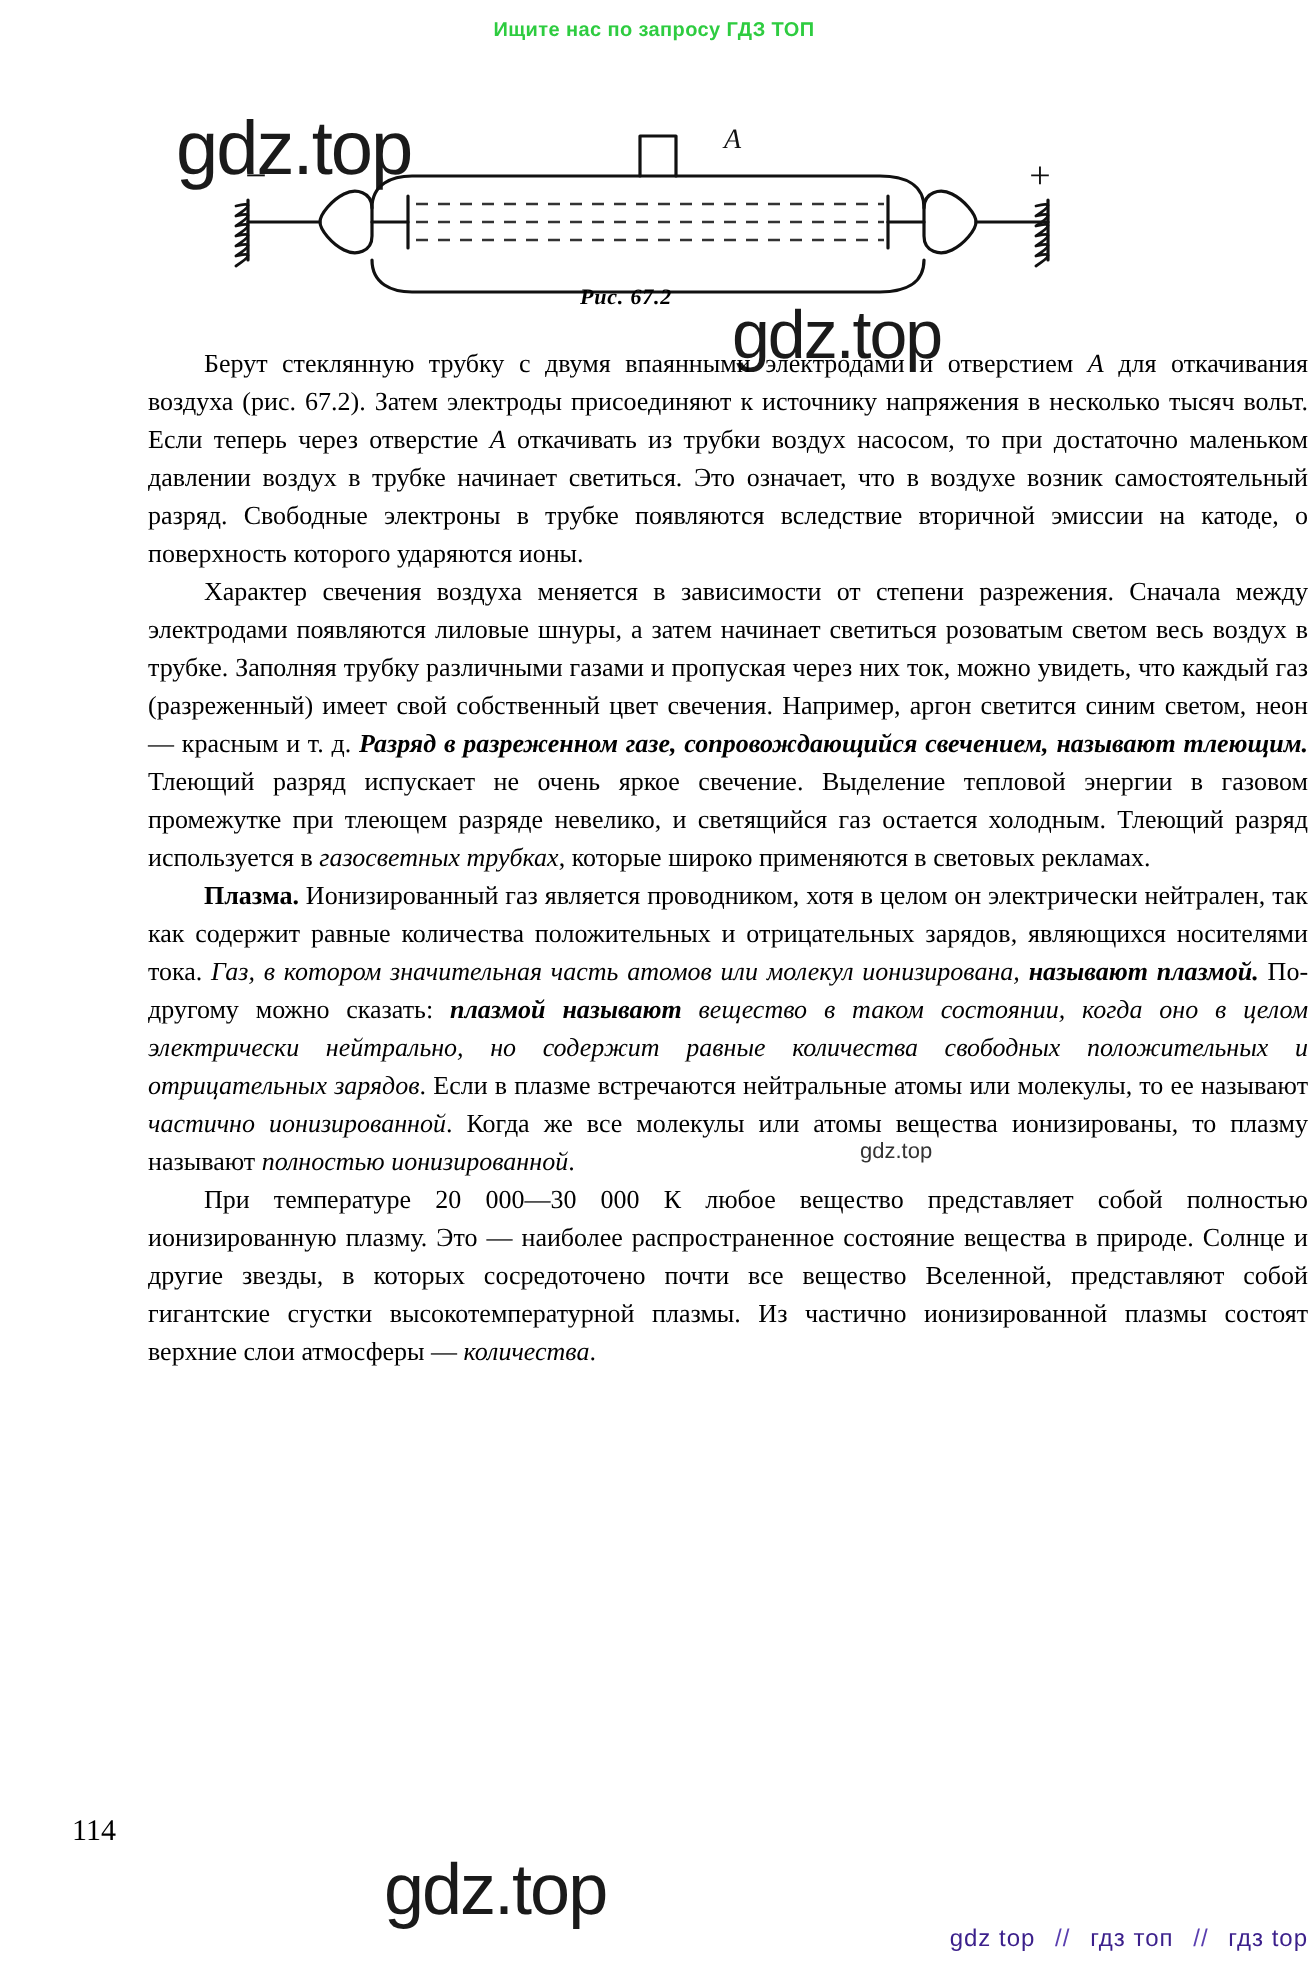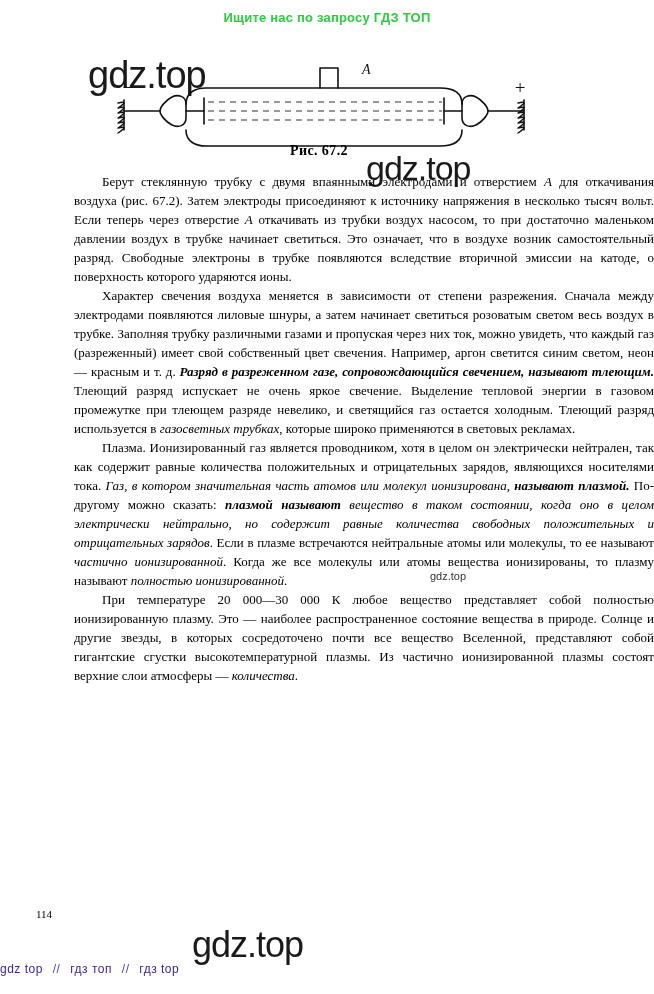--- a/index.html
+++ b/index.html
@@ -18,21 +18,21 @@
   }
 
   
   .promo-bar {
     position: absolute;
     top: 10px;
     left: 0;
     width: 654px;
     text-align: center;
     font-family: "Liberation Sans", "DejaVu Sans", sans-serif;
-    font-size: 13px;
+    font-size: 10px;
     font-weight: 600;
     color: #2ecc40;
     letter-spacing: 0.2px;
   }
 
   
   .wm {
     position: absolute;
     font-family: "Liberation Sans", "DejaVu Sans", sans-serif;
     color: #1a1a1a;
@@ -51,23 +51,24 @@
     left: 0;
     top: 52px;
     width: 654px;
     height: 115px;
   }
   .figure-caption {
     position: absolute;
     left: 290px;
     top: 143px;
     font-family: "Liberation Serif", "DejaVu Serif", serif;
-    font-size: 14px;
+    font-size: 11px;
     font-weight: 700;
     letter-spacing: 0.4px;
+    font-style: italic;
   }
 
   
   .page-body {
     position: absolute;
     left: 38px;
     top: 172px;
     width: 580px;
     font-size: 13px;
     line-height: 19px;
@@ -75,39 +76,39 @@
     text-justify: inter-word;
     -webkit-hyphens: none;
     hyphens: none;
     margin-left: 36px;
   }
   .page-body p {
     margin: 0;
     text-indent: 28px;
   }
   .page-body i  { font-style: italic; }
-  .page-body b  { font-weight: 400; }
+  .page-body b  { font-weight: 700; }
   .page-body .bi { font-weight: 700; font-style: italic; }
 
   
   .page-number {
     position: absolute;
     left: 36px;
     top: 908px;
-    font-size: 11px;
+    font-size: 15px;
     font-family: "Liberation Serif", "DejaVu Serif", serif;
   }
 
   
   .footer-strip {
     position: absolute;
     left: 0;
     top: 962px;
     width: 654px;
-    text-align: left;
+    text-align: right;
     font-family: "Liberation Sans", "DejaVu Sans", sans-serif;
     font-size: 12px;
     color: #3b1f8b;
     letter-spacing: 0.5px;
   }
   .footer-strip .sep { margin: 0 6px; color: #5a3fb0; }
 </style>
 </head>
 <body>
 

